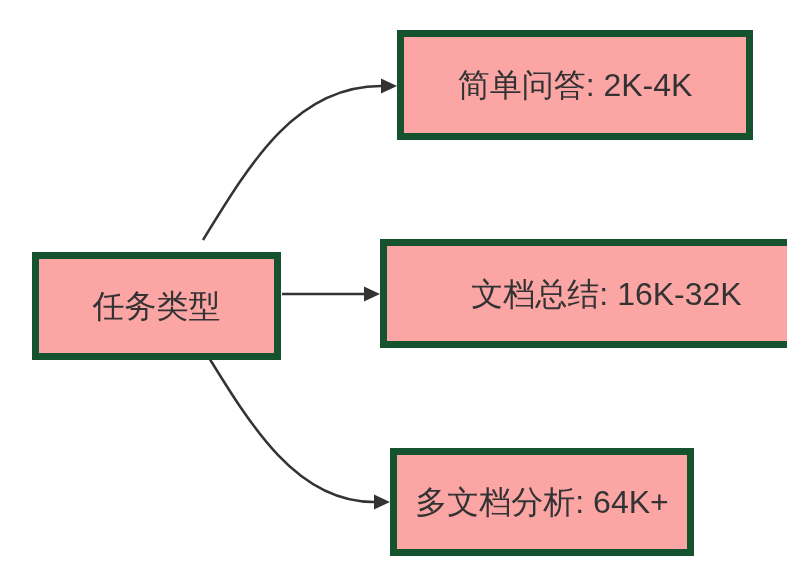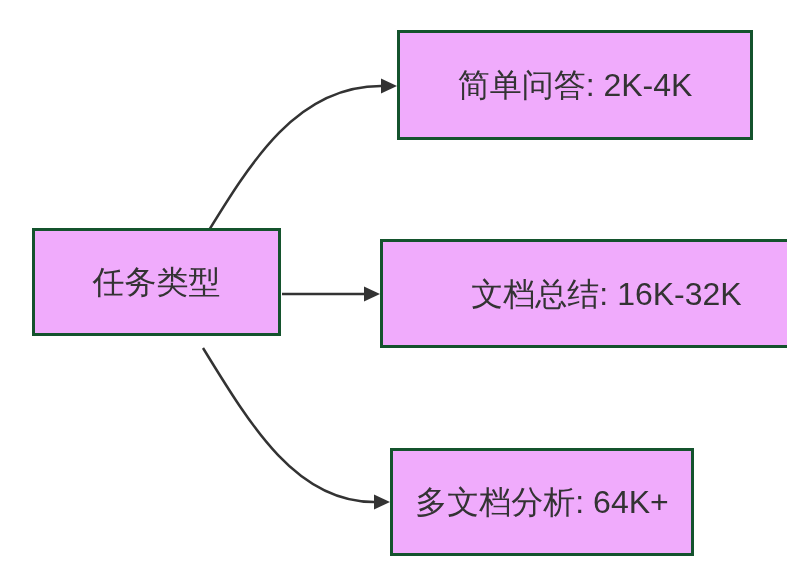--- a/index.html
+++ b/index.html
@@ -23,32 +23,32 @@
     fill: none;
     stroke: #333333;
     stroke-width: 2.5px;
   }
   .arrowhead {
     fill: #333333;
     stroke: none;
   }
   .node {
     position: absolute;
-    background: #f0abfc;
-    border: 3px solid #14532d;
+    background: #fca5a5;
+    border: 7px solid #14532d;
     color: #333333;
     font-size: 32px;
     line-height: 1;
     display: flex;
     align-items: center;
     justify-content: center;
     text-align: center;
     white-space: nowrap;
   }
-  .node-root   { left: 32px;  top: 228px; width: 249px; height: 108px; }
+  .node-root   { left: 32px;  top: 252px; width: 249px; height: 108px; }
   .node-qa     { left: 397px; top: 30px;  width: 356px; height: 110px; }
   .node-doc    { left: 380px; top: 239px; width: 453px; height: 109px; }
   .node-multi  { left: 390px; top: 448px; width: 304px; height: 108px; }
 </style>
 </head>
 <body>
 
 <div class="canvas">
 
   <svg class="edges-layer" viewBox="0 0 787 572" xmlns="http://www.w3.org/2000/svg">

